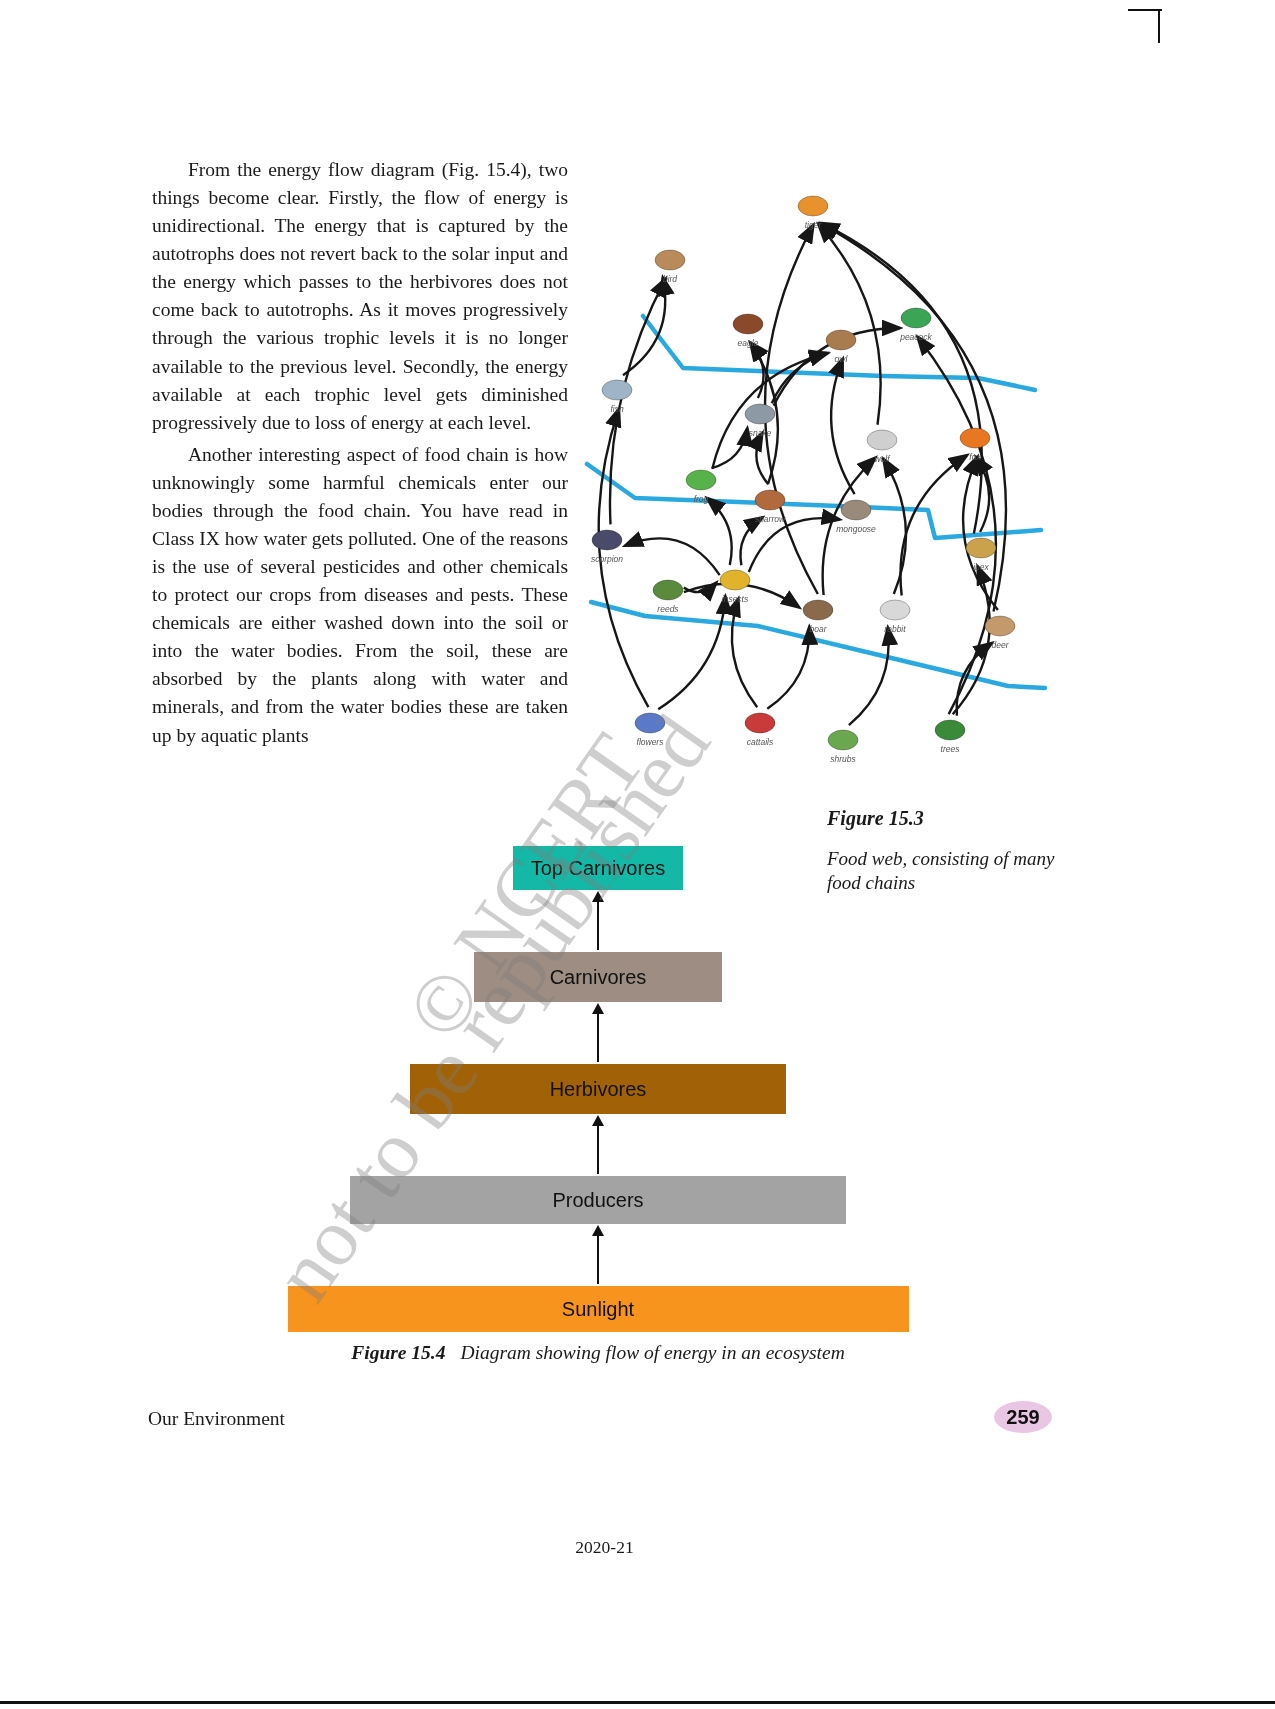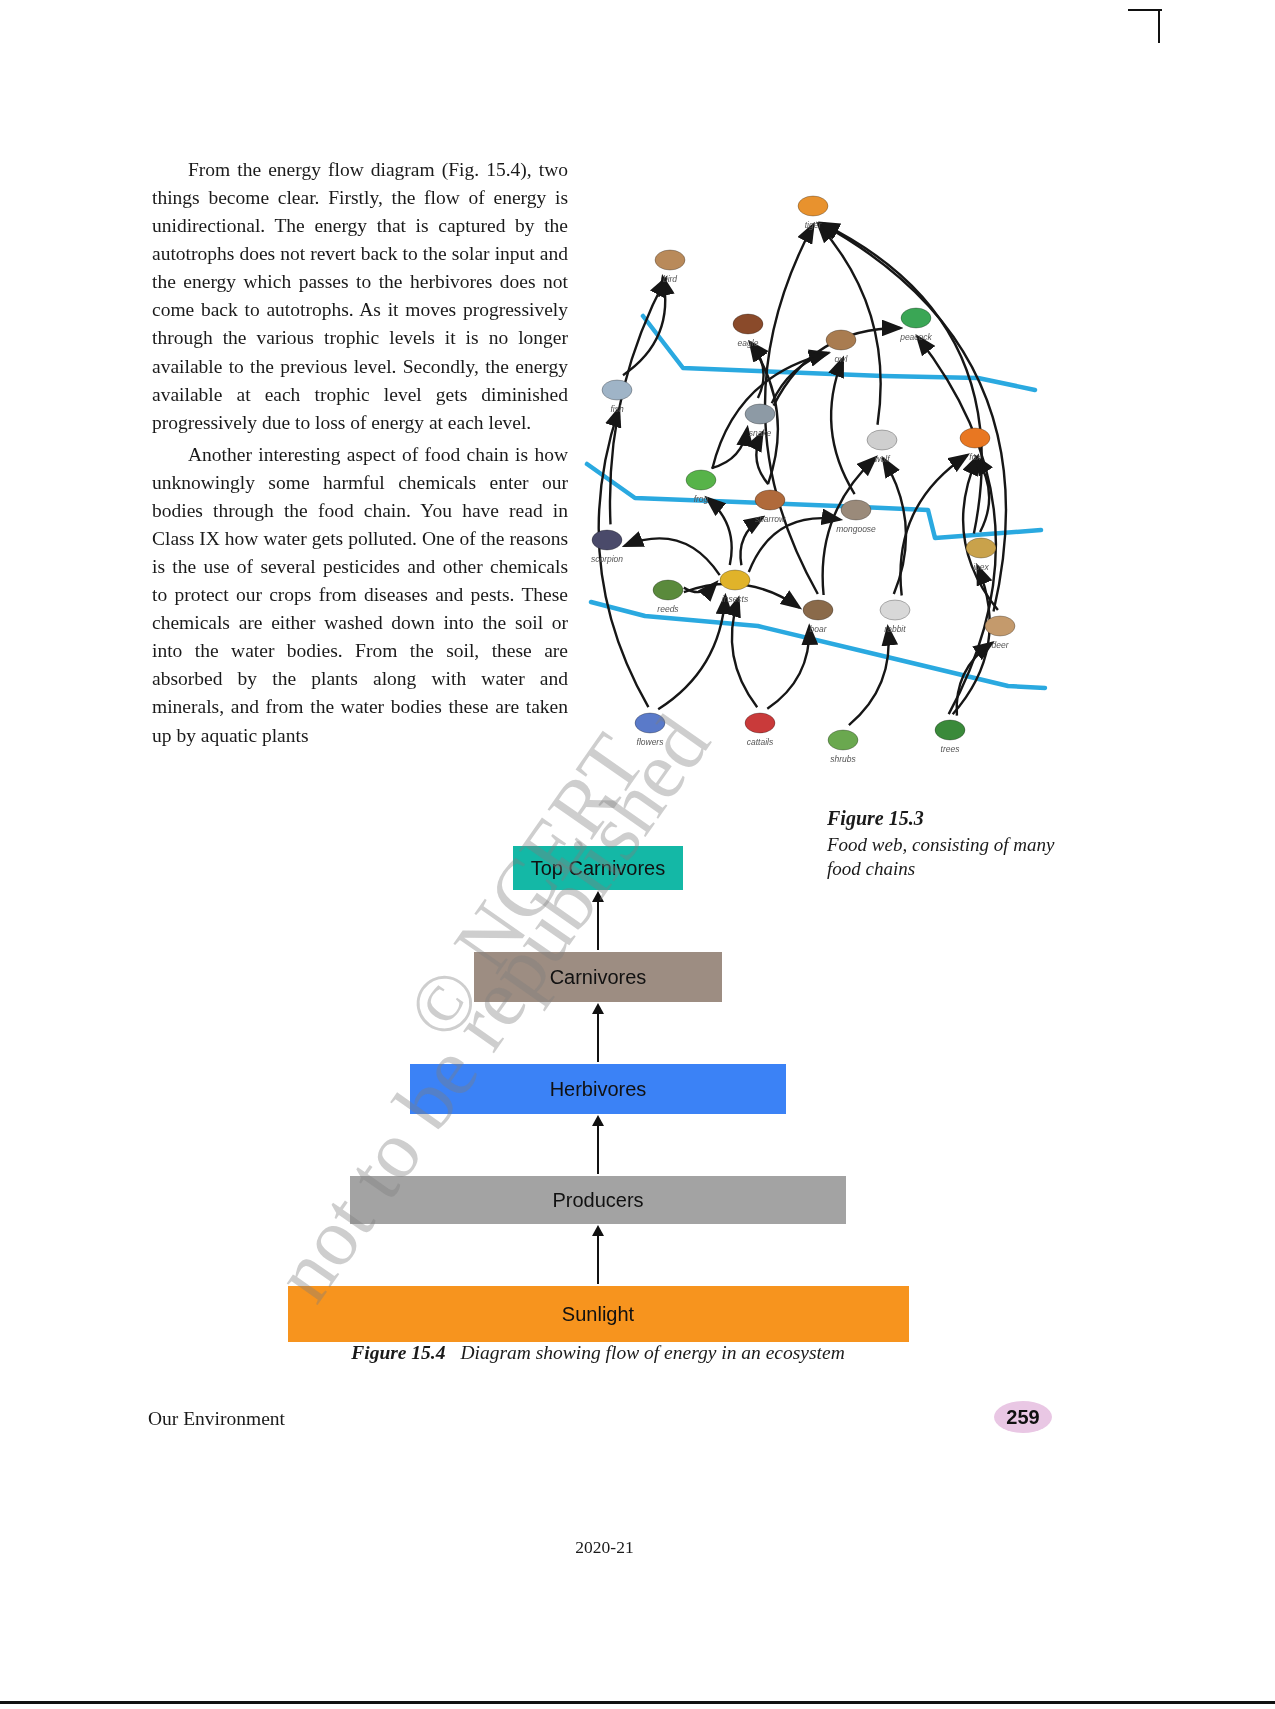--- a/index.html
+++ b/index.html
@@ -16,21 +16,21 @@
 
   
   .body-text{position:absolute;left:148px;top:152px;width:424px;font-size:19.5px;line-height:1.44;text-align:justify;}
   .body-text p{margin:4px;text-indent:36px;}
 
   
   .foodweb{position:absolute;left:583px;top:168px;width:468px;height:624px;}
   .foodweb svg{width:100%;height:100%;display:block;}
 
   .fig3-caption{position:absolute;left:827px;top:806px;width:234px;font-size:19px;font-style:italic;line-height:1.25;}
-  .fig3-caption .cap-title{font-weight:bold;font-size:20px;display:block;margin-bottom:2px;}
+  .fig3-caption .cap-title{font-weight:bold;font-size:20px;display:block;margin-bottom:16px;}
 
   
   .energy{position:absolute;left:287px;top:846px;width:622px;display:flex;flex-direction:column;align-items:center;}
   .bar{height:46px;display:flex;align-items:center;justify-content:center;
        font-family:"Liberation Sans",sans-serif;font-size:20px;color:#111;}
   .up-arrow{width:2.5px;height:50px;background:#111;position:relative;margin:10px 0 2px 0;}
   .up-arrow::before{content:"";position:absolute;top:-9px;left:-5.2px;
        border-left:6.5px solid transparent;border-right:6.5px solid transparent;border-bottom:11px solid #111;}
 
   .fig4-caption{position:absolute;left:0;top:1342px;width:1196px;text-align:center;font-size:19.5px;font-style:italic;}
@@ -210,29 +210,29 @@
 
   <div class="energy" id="energy">
       <div class="bar" style="width: 170px; height: 44px; background: #14b8a6;">
         <span>Top Carnivores</span>
       </div>
       <div class="up-arrow"></div>
       <div class="bar" style="width: 248px; height: 50px; background: rgb(157, 141, 130);">
         <span>Carnivores</span>
       </div>
       <div class="up-arrow"></div>
-      <div class="bar" style="width: 376px; height: 50px; background: #3b82f6;">
+      <div class="bar" style="width: 376px; height: 50px; background: #a16207;">
         <span>Herbivores</span>
       </div>
       <div class="up-arrow"></div>
       <div class="bar" style="width: 496px; height: 48px; background: #a3a3a3;">
         <span>Producers</span>
       </div>
       <div class="up-arrow"></div>
-      <div class="bar" style="width: 621px; height: 56px; background: rgb(247, 148, 30);">
+      <div class="bar" style="width: 621px; height: 46px; background: rgb(247, 148, 30);">
         <span>Sunlight</span>
       </div>
     </div>
 
   <div class="fig4-caption">
     <span class="cap-title">Figure 15.4</span>
     <span>Diagram showing flow of energy in an ecosystem</span>
   </div>
 
   <div class="footer-left">Our Environment</div>

